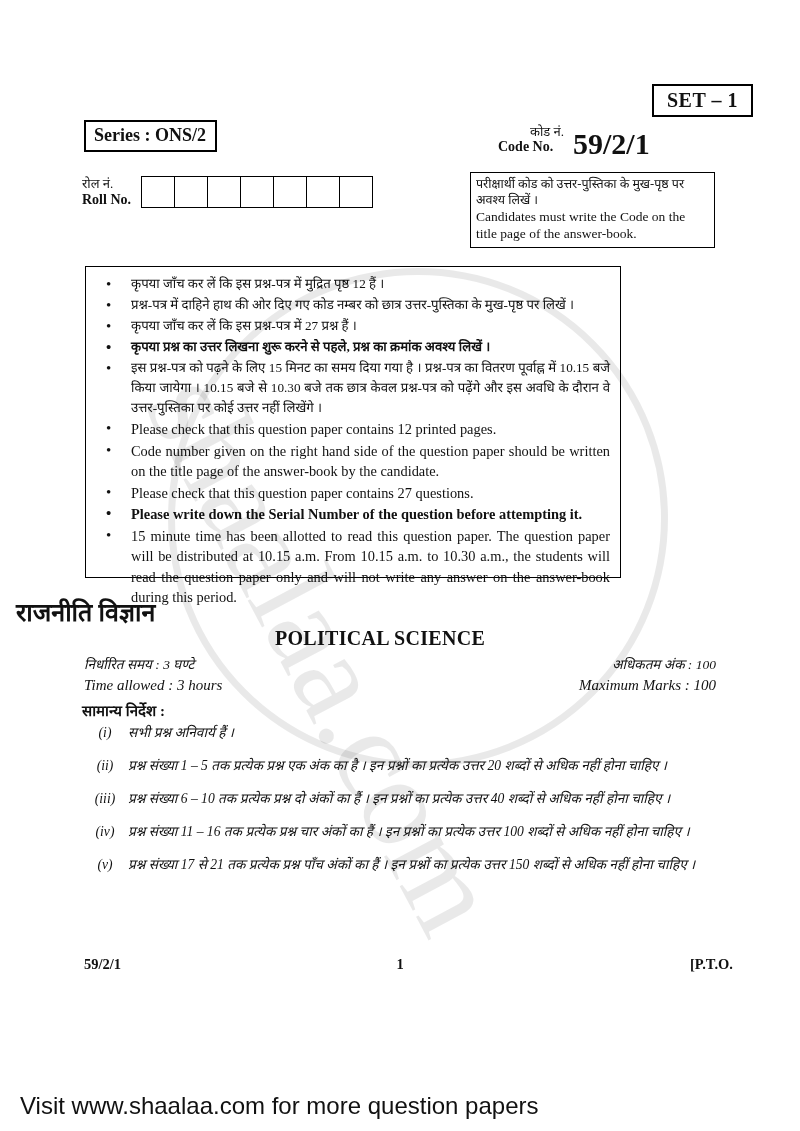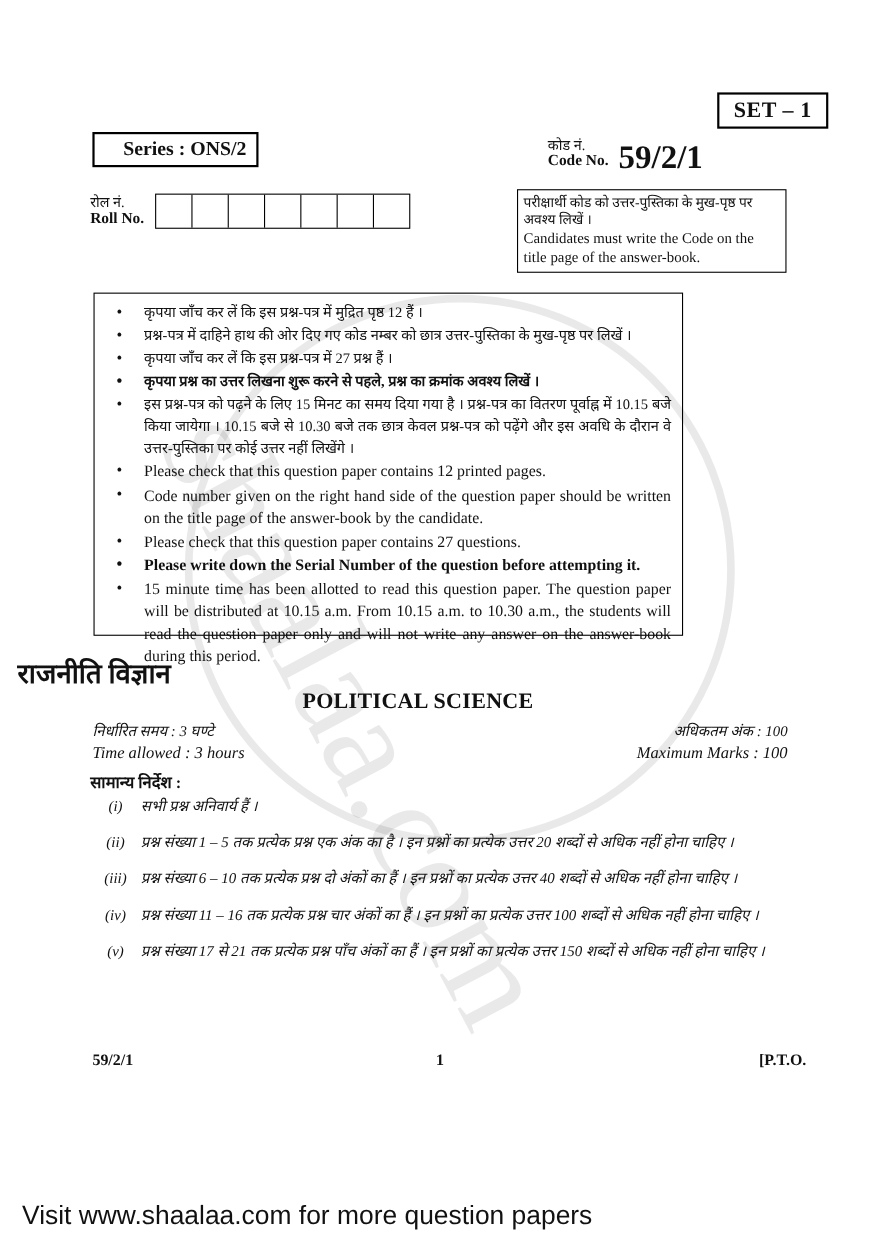--- a/index.html
+++ b/index.html
@@ -76,39 +76,39 @@
     font-size: 20px;
     letter-spacing: 0.5px;
     line-height: 1;
     margin-left: 32px;
   }
   .series-box {
     position: absolute;
     left: 84px;
     top: 120px;
     border: 2px solid #000;
-    padding: 4px 9px 5px 26px;
+    padding: 4px 9px 5px 8px;
     font-weight: bold;
     font-size: 18px;
     line-height: 1.05;
   }
 
   .code-wrap {
     position: absolute;
     left: 498px;
     top: 124px;
     display: flex;
     align-items: flex-end;
   }
   .code-labels {
     text-align: left;
     line-height: 1.18;
     padding-bottom: 3px;
   }
-  .code-labels .hi { font-size: 13px; }
+  .code-labels .hi { font-size: 13px; margin-left: 32px; }
   .code-labels .en { font-size: 14px; font-weight: bold; }
   .code-value {
     font-size: 30px;
     font-weight: bold;
     margin-left: 9px;
     line-height: 1;
     letter-spacing: 0px;
   }
 
   

